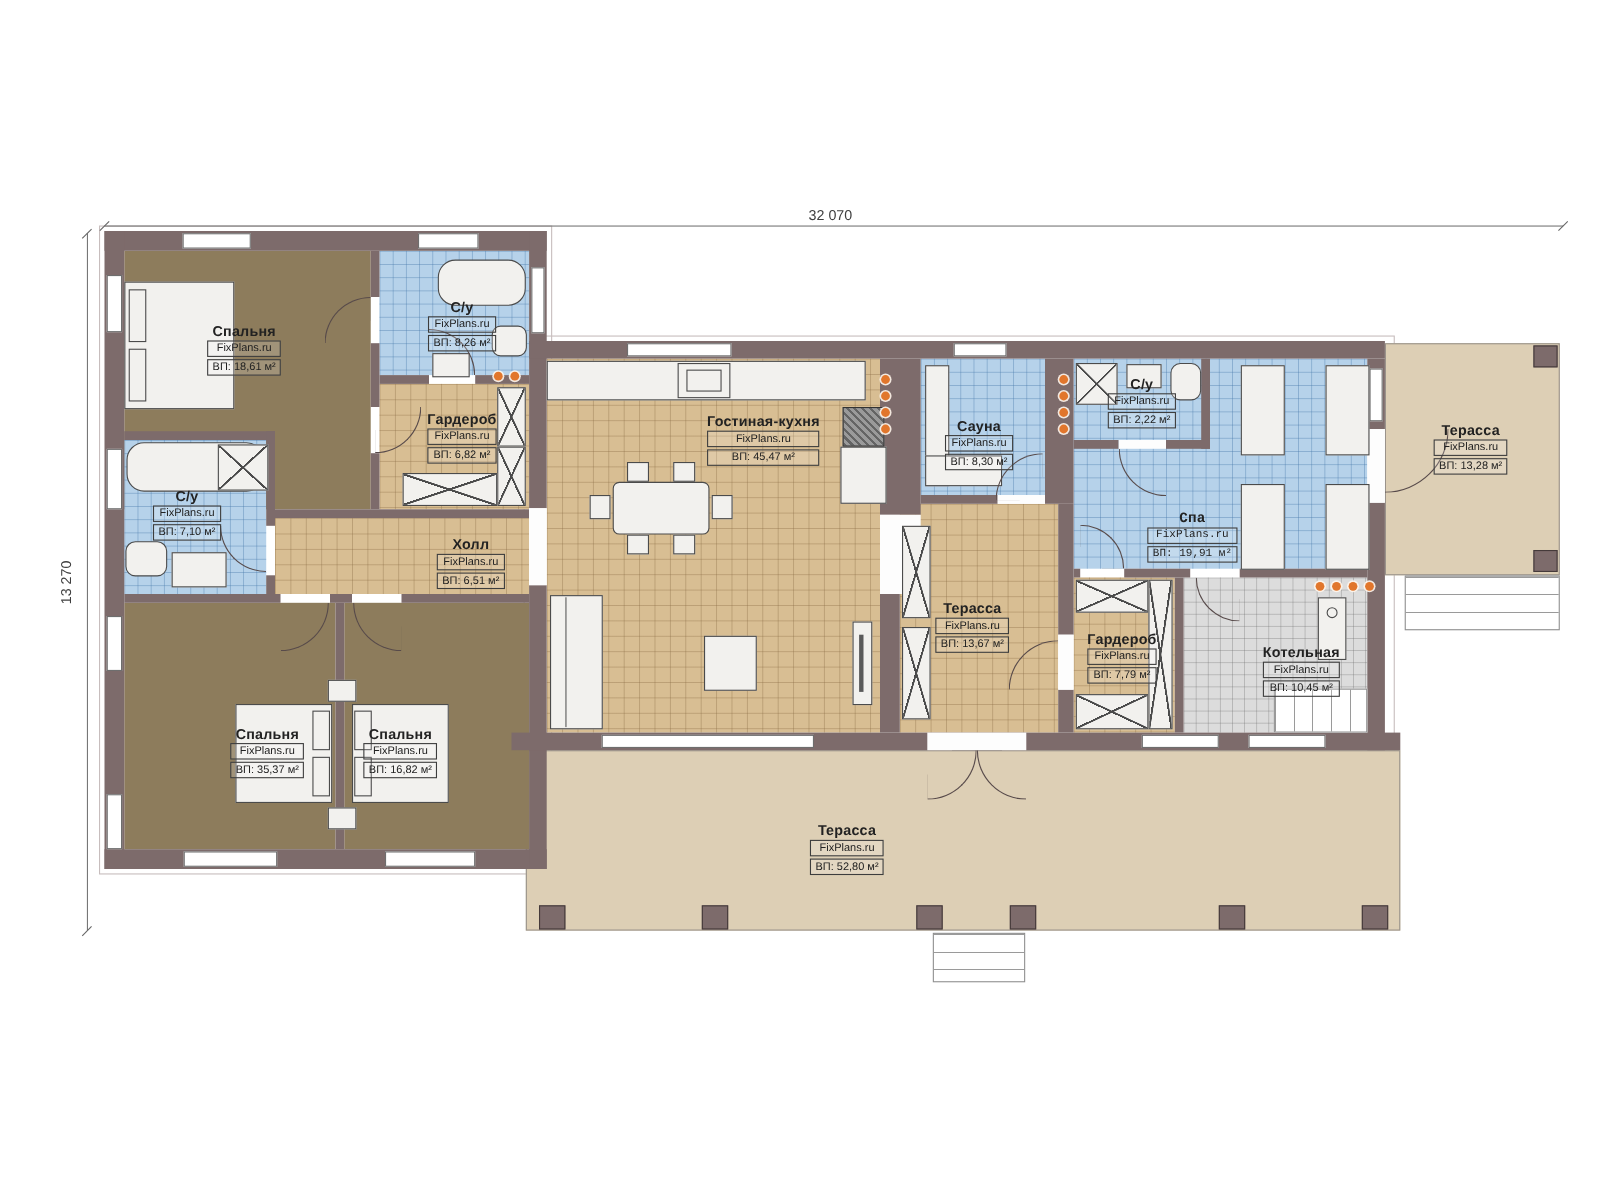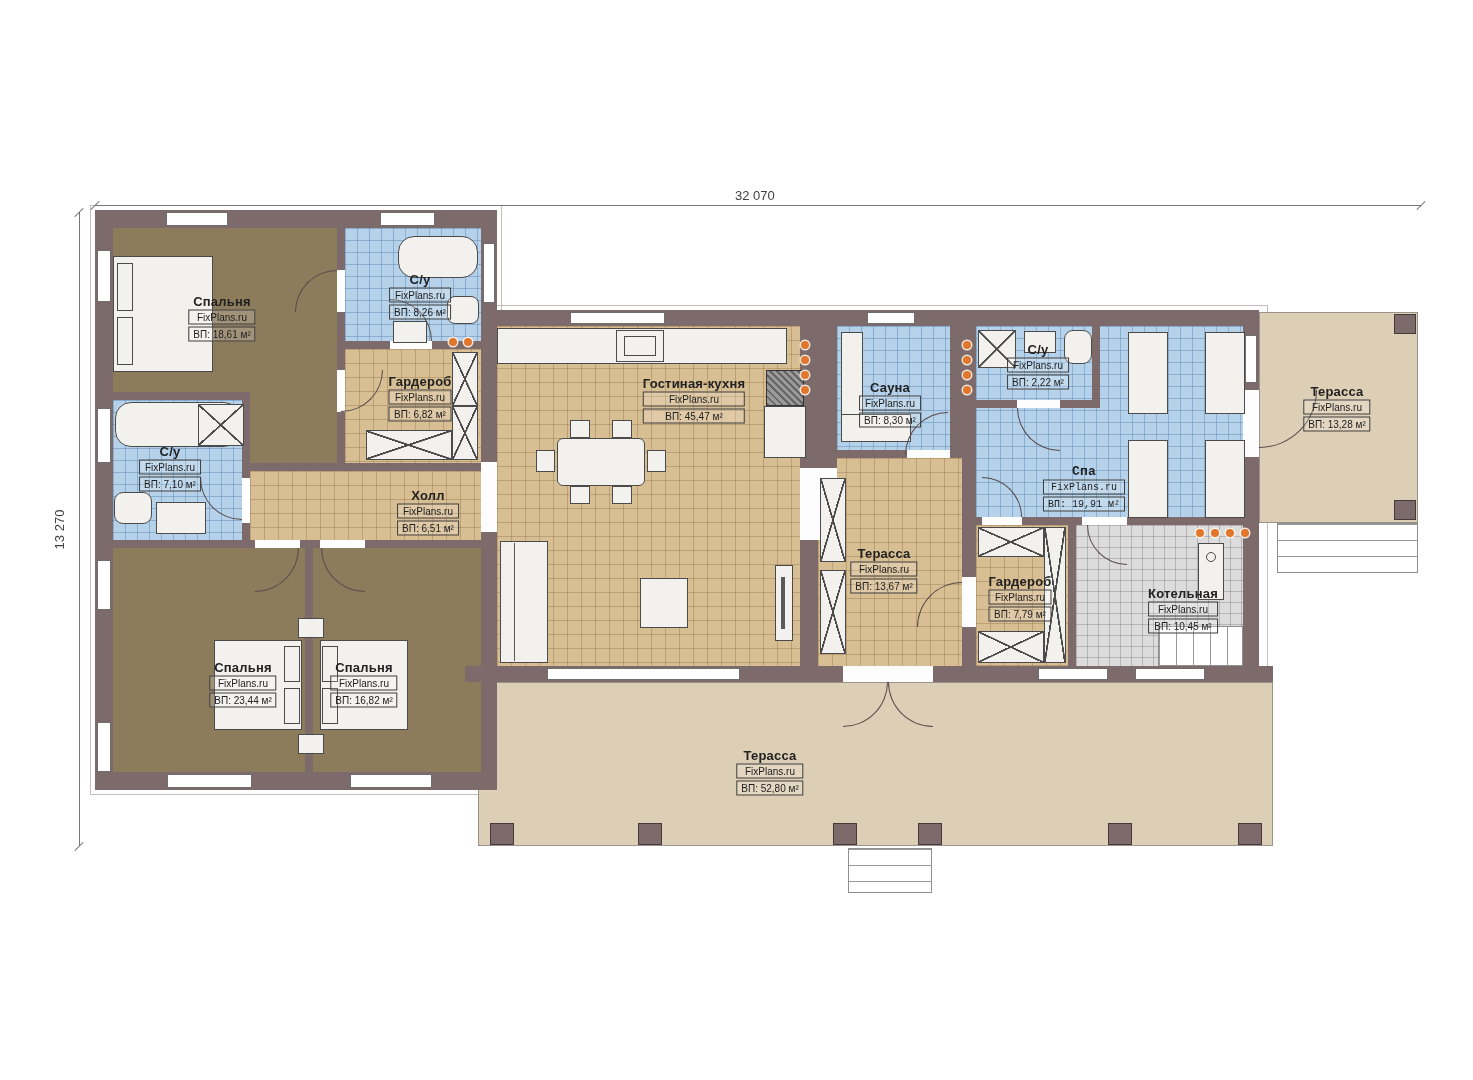--- a/index.html
+++ b/index.html
@@ -269,21 +269,21 @@
     <div class="rbox">ВП: 7,10 м²</div>
   </div>
   <div class="rlabel" style="left:428px;top:512px;">
     <div class="rname">Холл</div>
     <div class="rbox">FixPlans.ru</div>
     <div class="rbox">ВП: 6,51 м²</div>
   </div>
   <div class="rlabel" style="left:243px;top:684px;">
     <div class="rname">Спальня</div>
     <div class="rbox">FixPlans.ru</div>
-    <div class="rbox">ВП: 23,44 м²</div>
+    <div class="rbox">ВП: 35,37 м²</div>
   </div>
   <div class="rlabel" style="left:364px;top:684px;">
     <div class="rname">Спальня</div>
     <div class="rbox">FixPlans.ru</div>
     <div class="rbox">ВП: 16,82 м²</div>
   </div>
   <div class="rlabel" style="left:694px;top:400px;">
     <div class="rname">Гостиная-кухня</div>
     <div class="rbox">FixPlans.ru</div>
     <div class="rbox">ВП: 45,47 м²</div>

